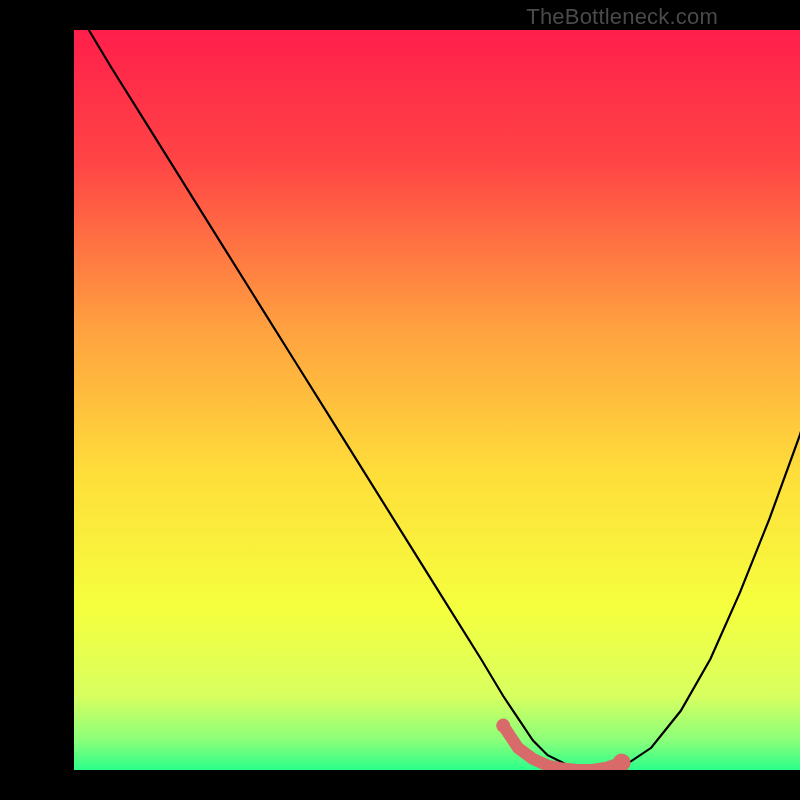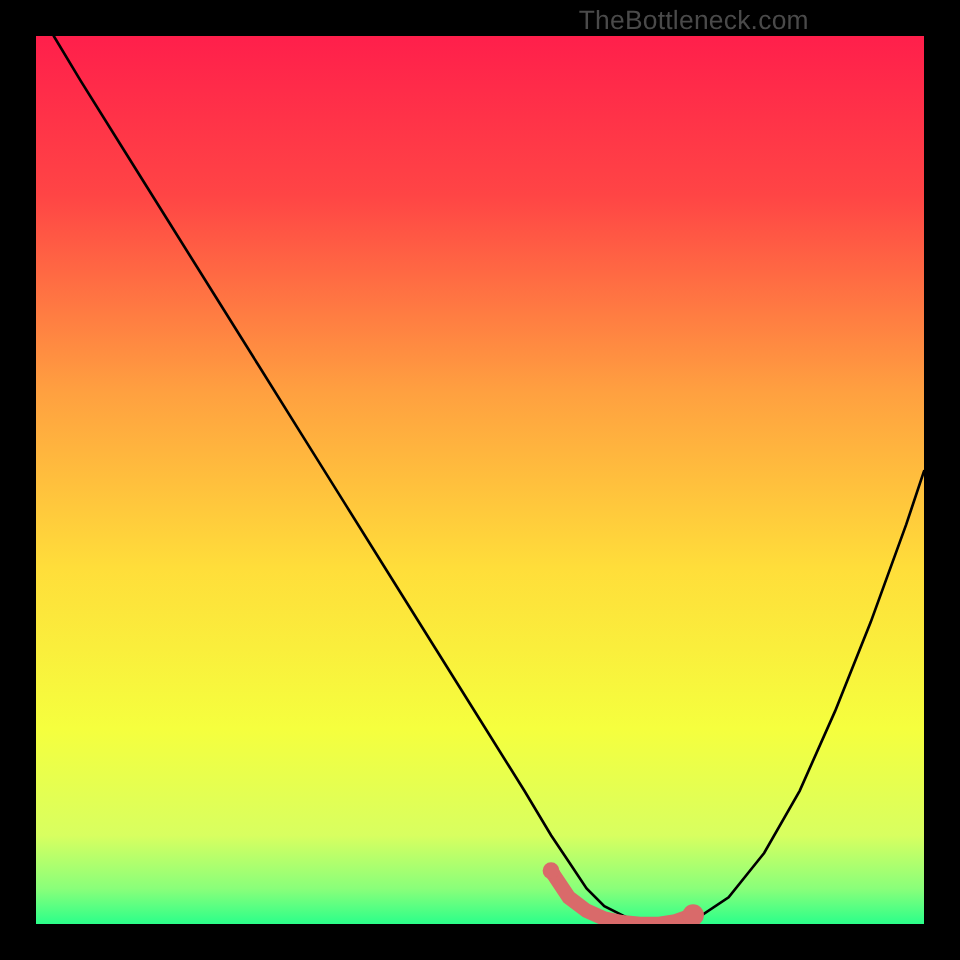--- a/index.html
+++ b/index.html
@@ -9,20 +9,21 @@
     height: 800px;
     background: #000;
     overflow: hidden;
     font-family: Arial, Helvetica, sans-serif;
   }
   .frame {
     position: relative;
     width: 684px;
     height: 800px;
     background: #000;
+    margin-left: 44px;
   }
   .watermark {
     position: absolute;
     top: 4px;
     right: 10px;
     color: #4a4a4a;
     font-size: 22px;
     font-weight: 500;
     z-index: 10;
     letter-spacing: 0.2px;

